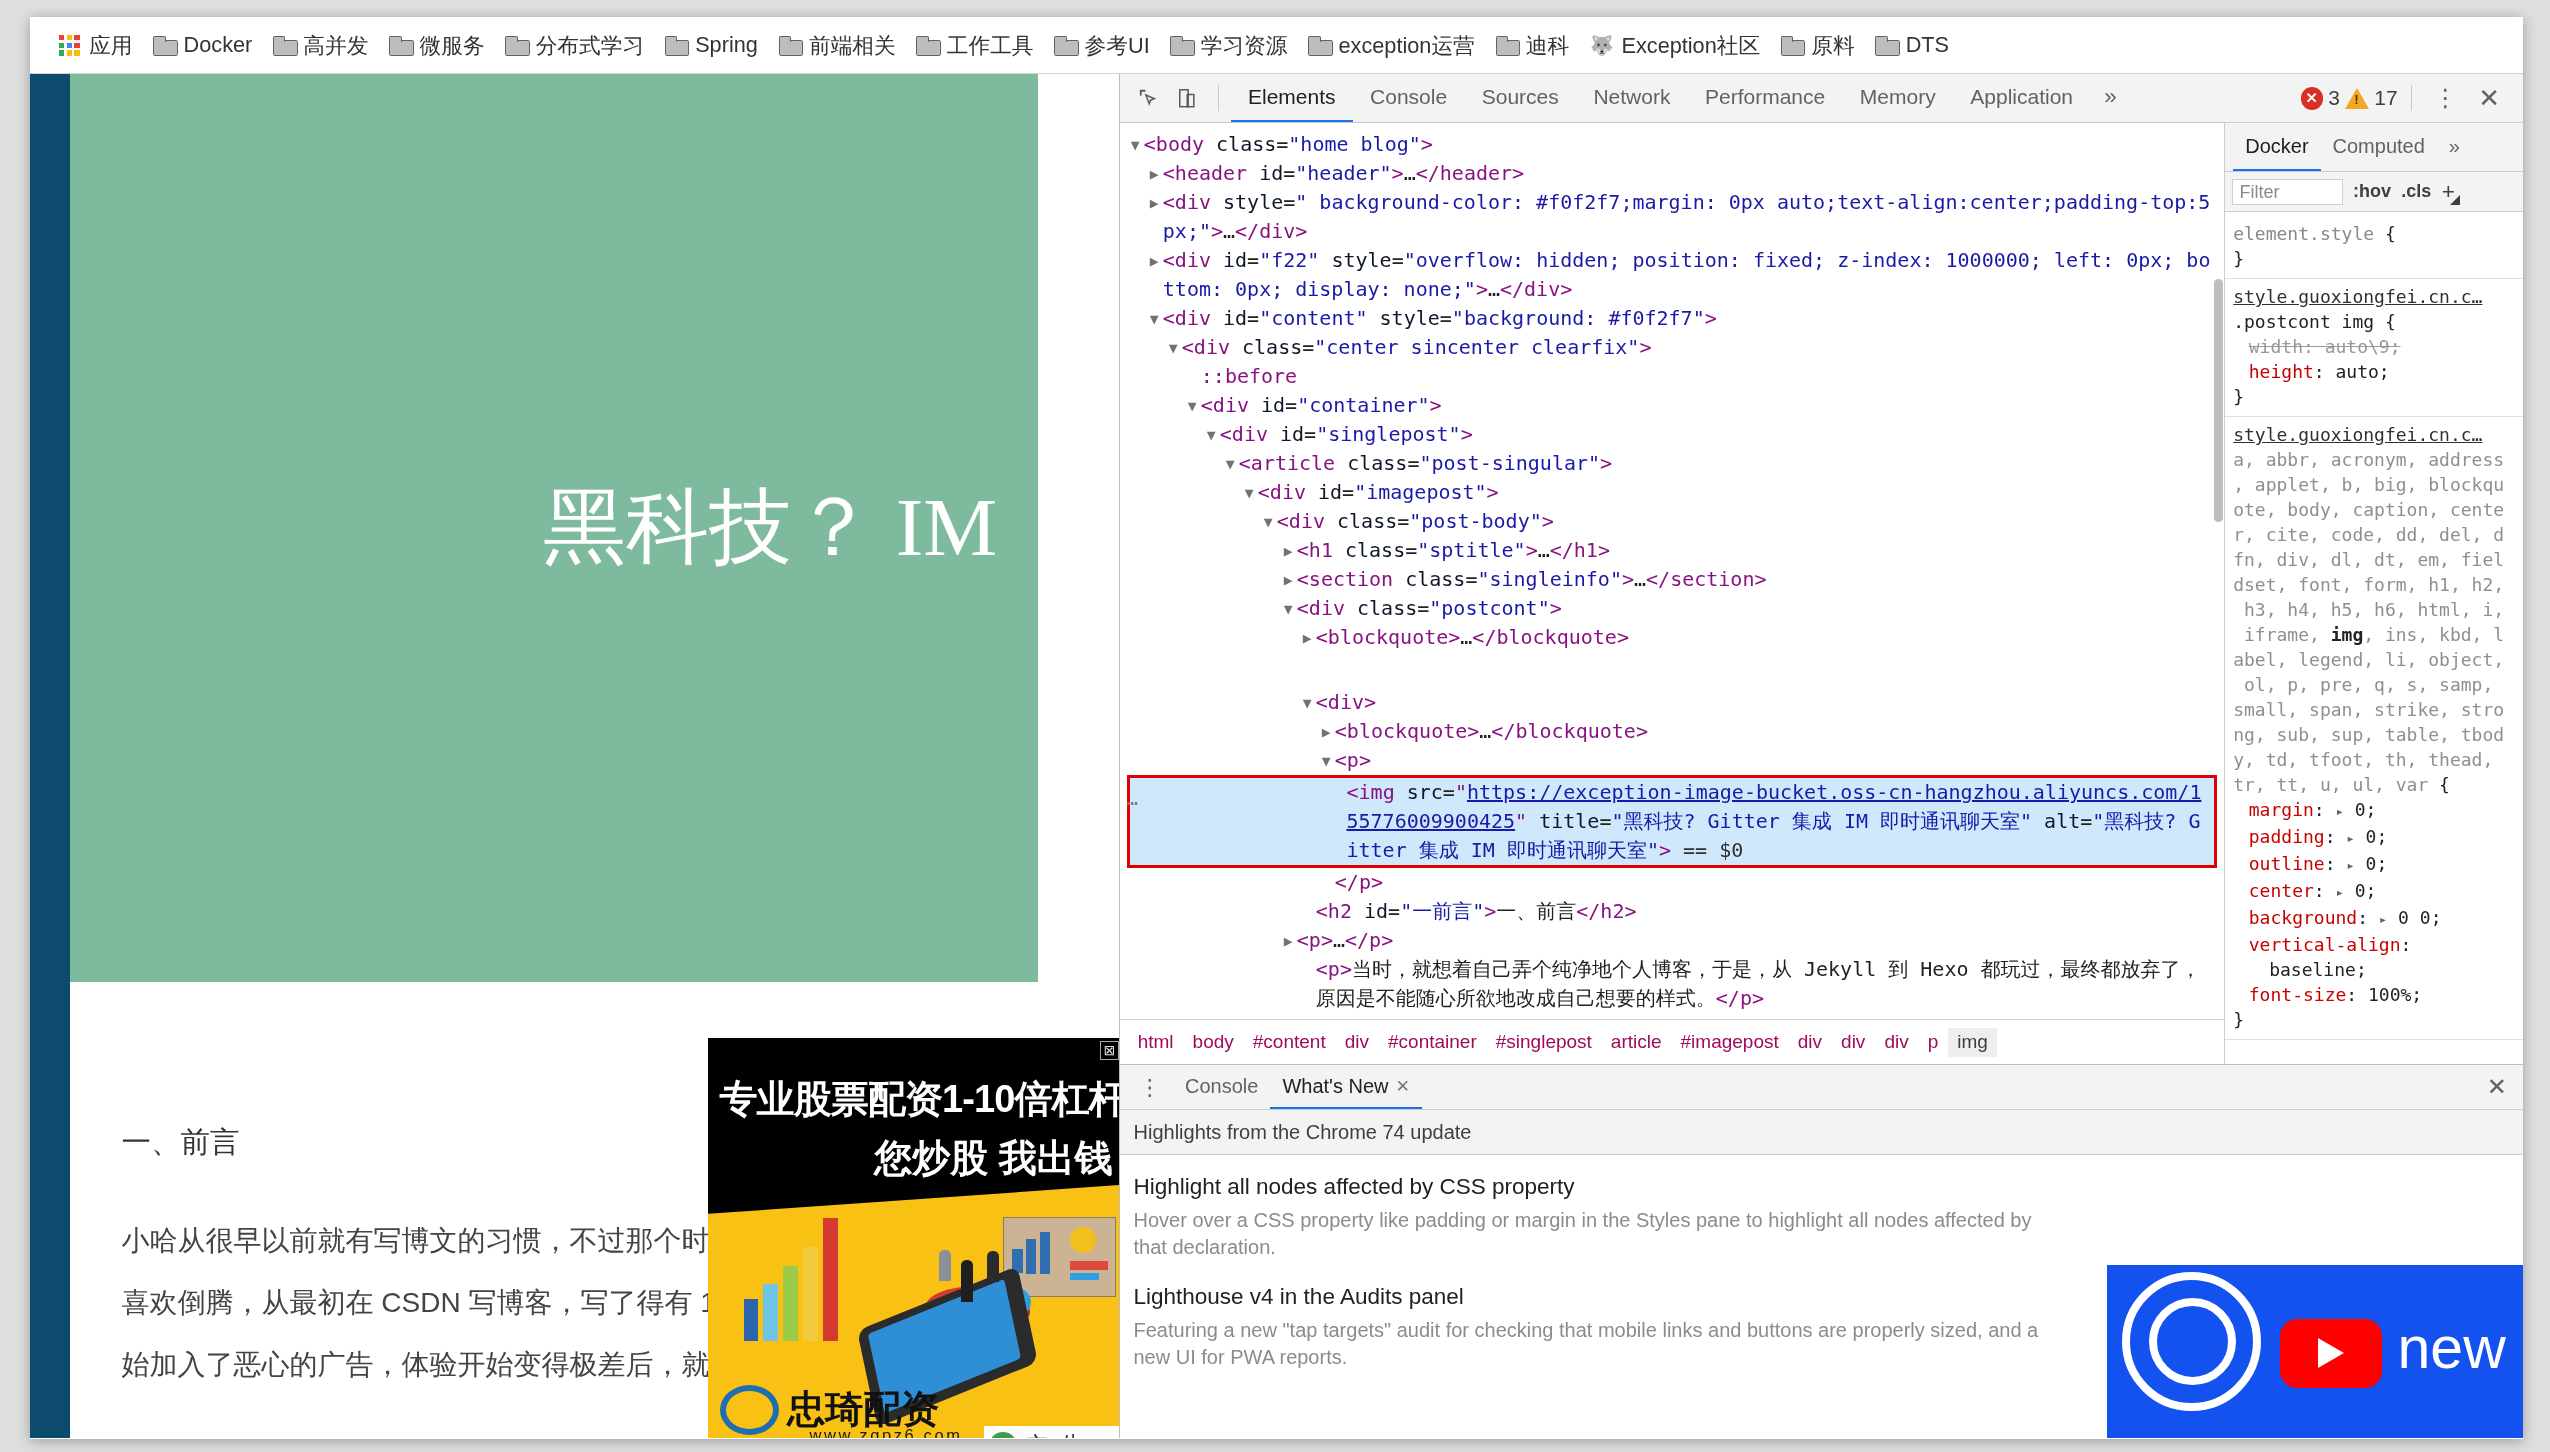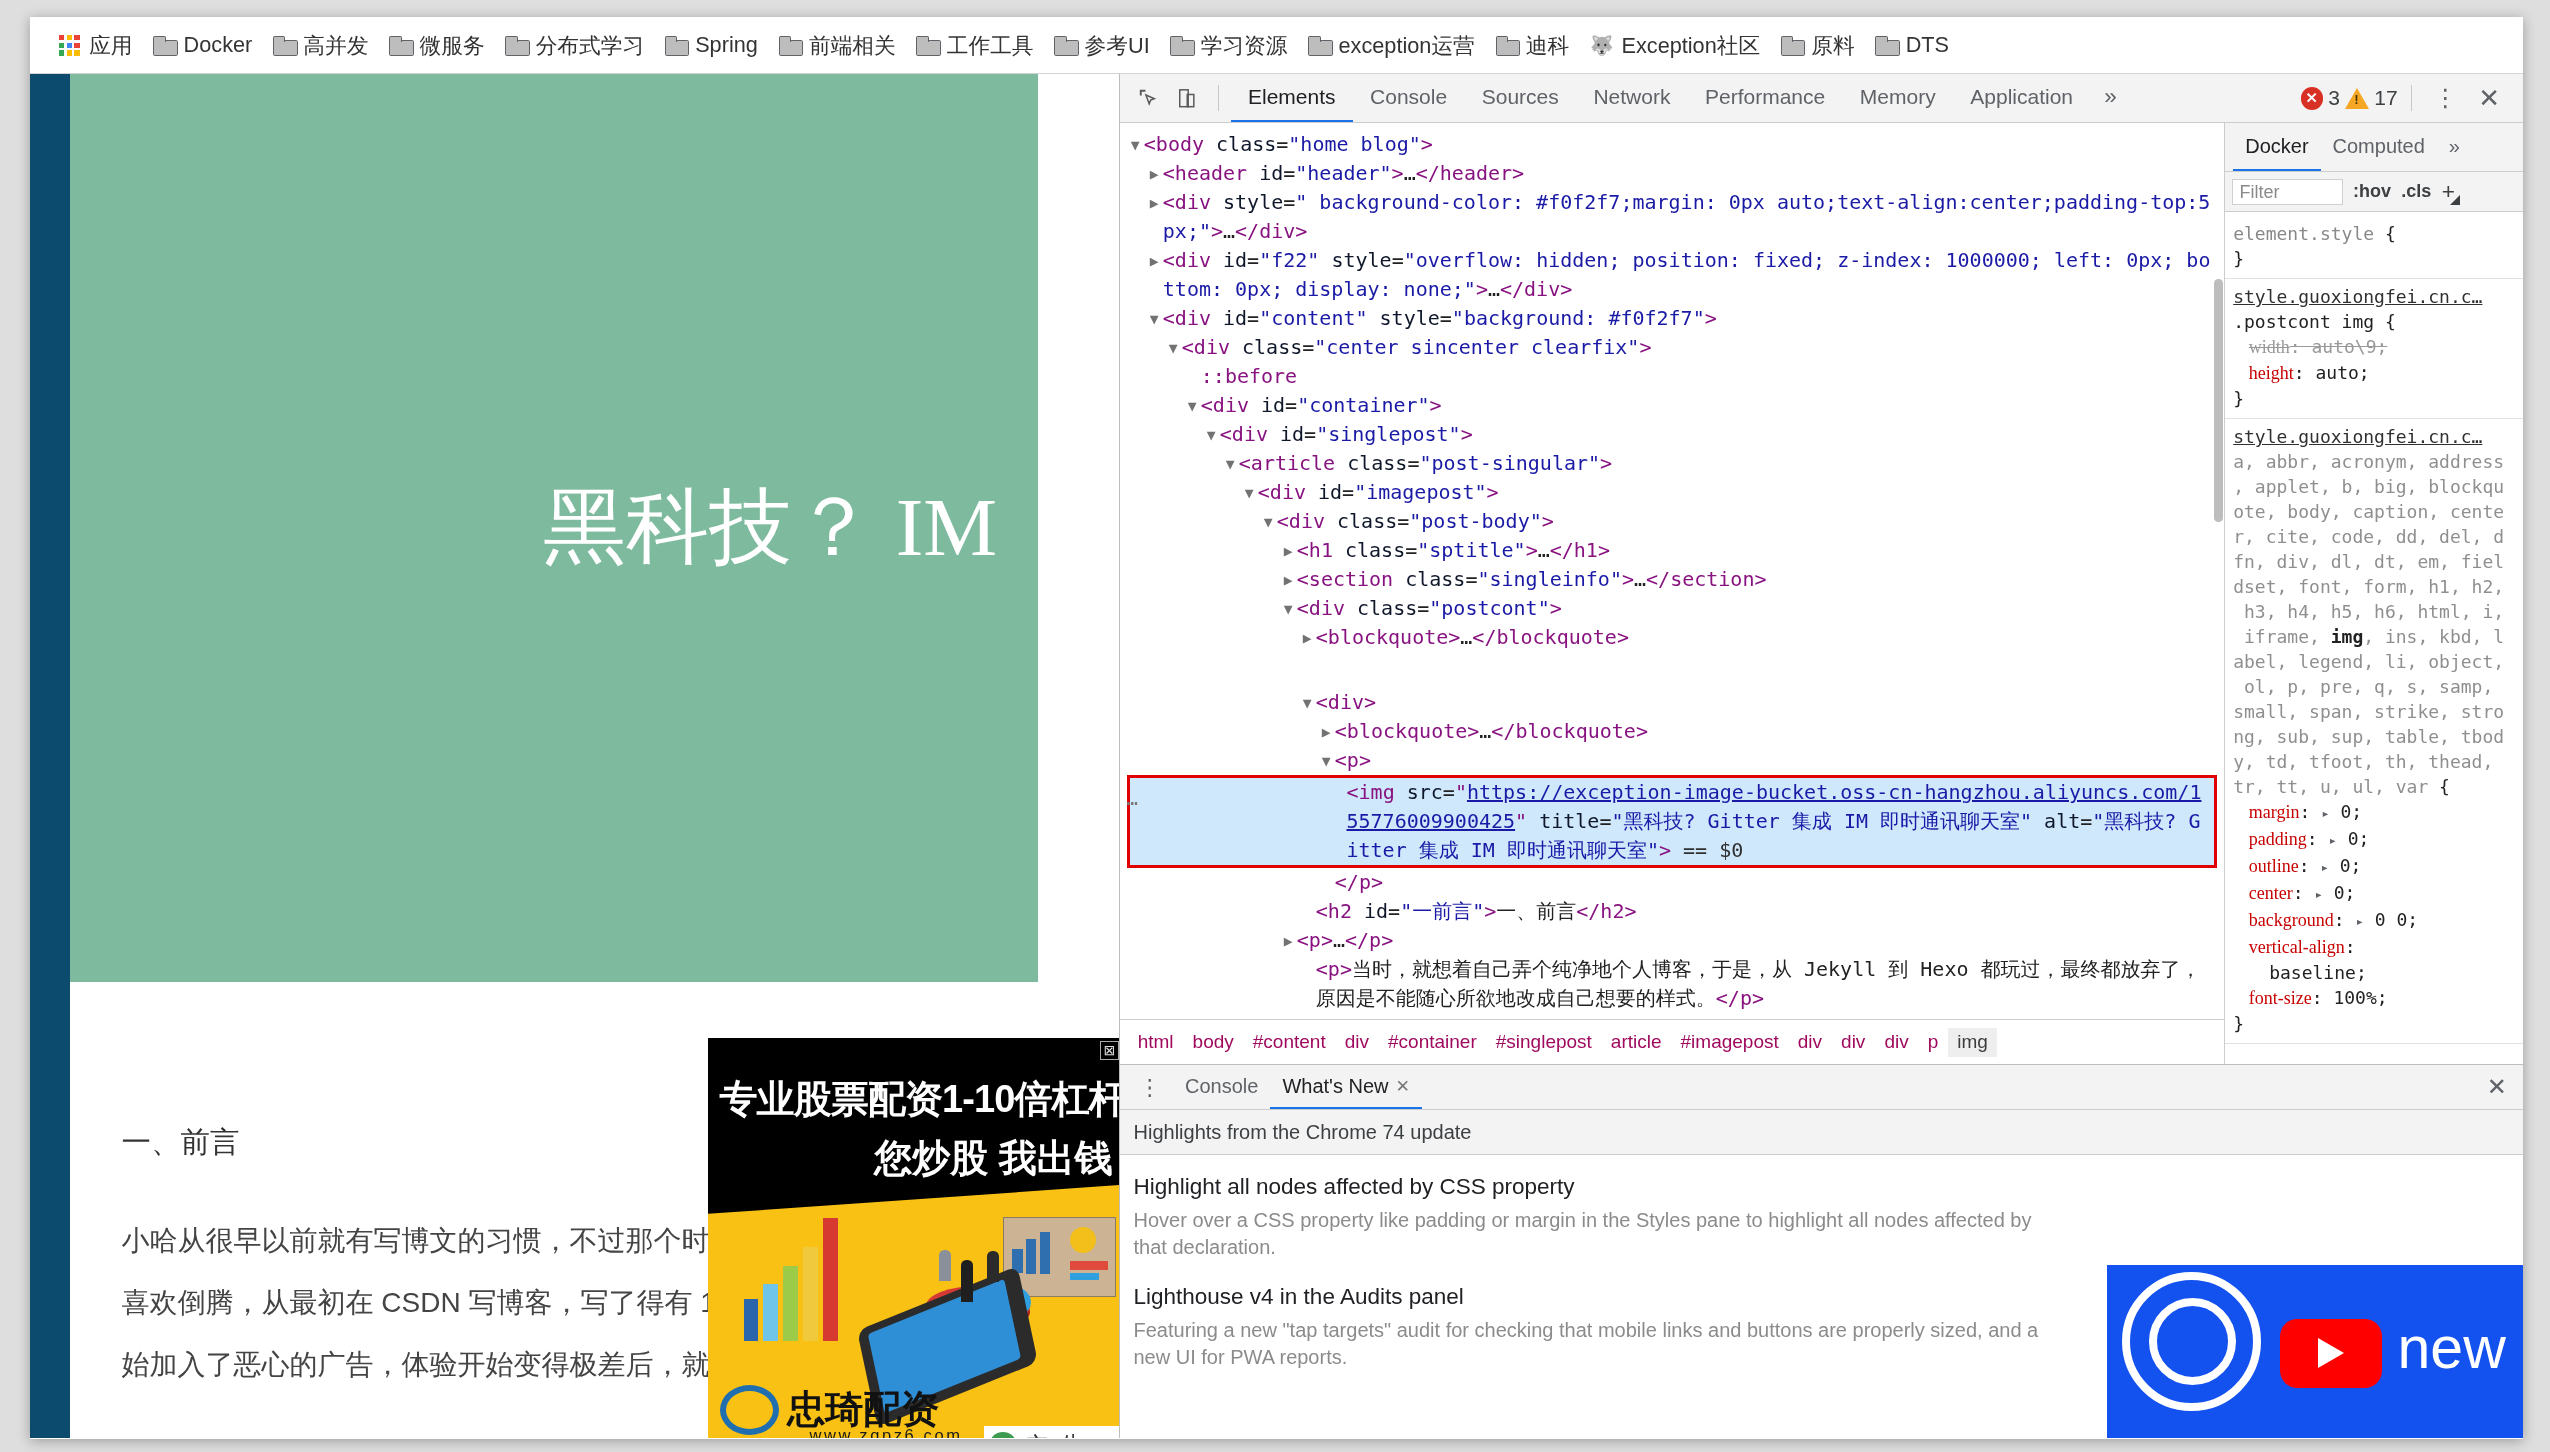--- a/index.html
+++ b/index.html
@@ -327,21 +327,21 @@
     flex: 1 1 auto; overflow: hidden;
     font-family: "DejaVu Sans Mono", monospace;
     font-size: 18px; line-height: 25px;
     padding: 3.5px 0 0 0;
   }
   .st-rule { border-bottom: 0.9px solid #e0e0e0; padding: 5.2px 8.7px 7px 8.7px; }
   .st-origin { color: #303030; text-decoration: underline; word-break: break-all; display:block;}
   .st-sel { color: #8f8f8f; word-break: break-word; }
   .st-sel .hit { color: #222; font-weight: bold; }
   .st-elemstyle { color: #888; }
-  .st-prop { color: #c80000; padding-left: 15.6px; font-family: Liberation Serif, serif; }
+  .st-prop { color: #c80000; padding-left: 15.6px; }
   .st-value { color: #222; }
   .st-strike { color: #999; text-decoration: line-through; }
   .st-arrow { color: #5f6368; font-size: 14px; }
   .st-brace { color: #222; }
 
   
   .drawer {
     flex: 0 0 auto; height: 374px;
     border-top: 1.7px solid #bdbdbd;
     display: flex; flex-direction: column;

